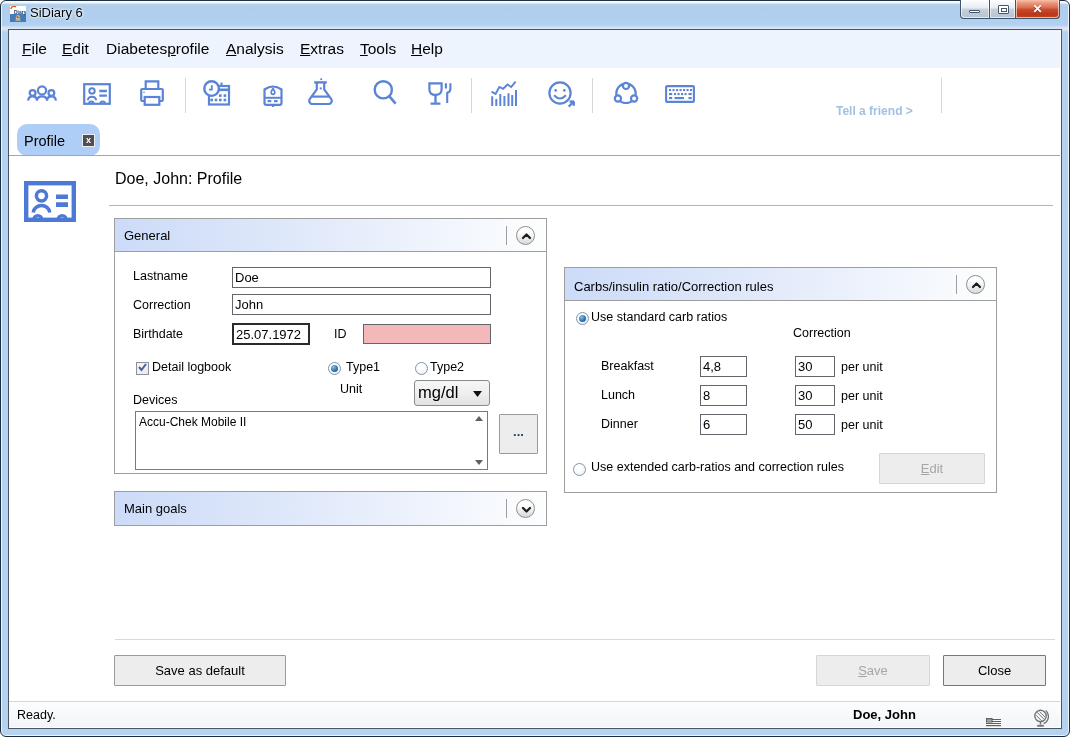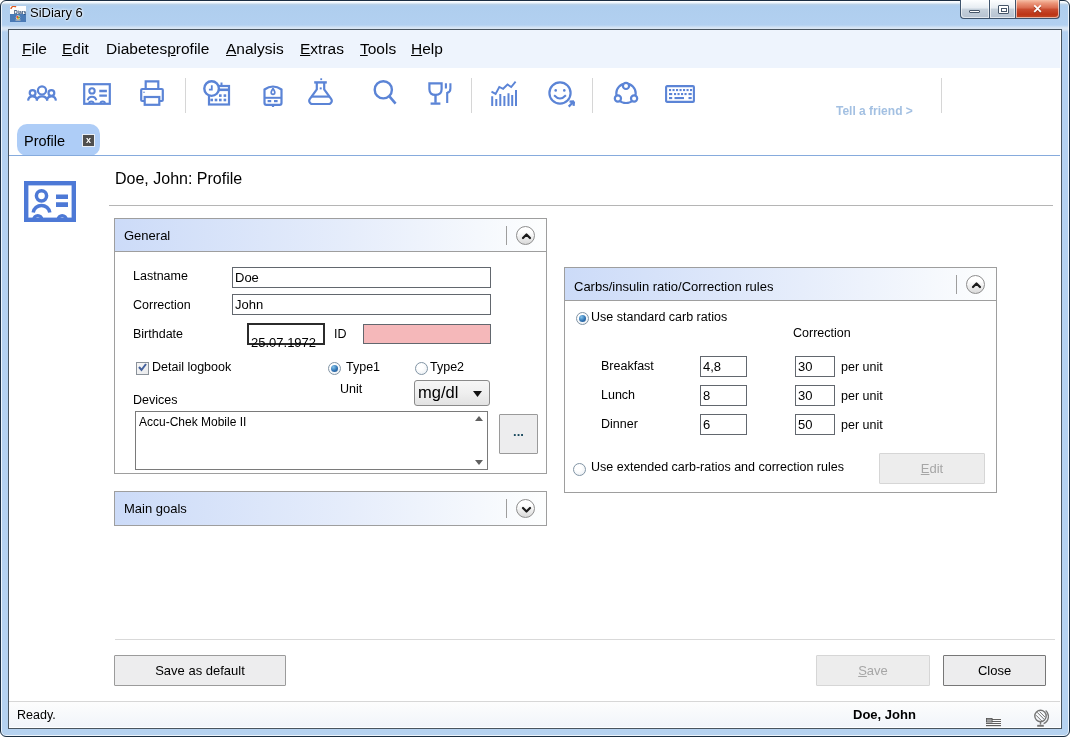--- a/index.html
+++ b/index.html
@@ -234,21 +234,21 @@
    <div class="gbtn">
           <svg width="13" height="13" viewBox="0 0 13 13">
             <path d="M3 8 L6.5 4.5 L10 8" fill="none" stroke="#1c1c1c" stroke-width="2.2" stroke-linecap="round" stroke-linejoin="round"></path>
           </svg>
         </div>
    <div class="lbl" style="left:18px;top:50px;">Lastname</div>
    <div class="inp" style="left:117px;top:48px;width:259px;height:21px;">Doe</div>
    <div class="lbl" style="left:18px;top:79px;">Correction</div>
    <div class="inp" style="left:117px;top:75px;width:259px;height:21px;">John</div>
    <div class="lbl" style="left:18px;top:108px;">Birthdate</div>
-   <div class="inp" style="left:132px;top:104px;width:78px;height:22px;border:2px solid #2b2b2b;padding-top:10px;">25.07.1972</div>
+   <div class="inp" style="left:117px;top:104px;width:78px;height:22px;border:2px solid #2b2b2b;padding-top:2px;">25.07.1972</div>
    <div class="lbl" style="left:219px;top:108px;">ID</div>
    <div class="inp" style="left:248px;top:105px;width:128px;height:20px;background:#f5b8ba;"></div>
    <div class="cb" style="left:21px;top:143px;">
           <svg width="13" height="13" viewBox="0 0 13 13" style="position:absolute;left:-1px;top:-2px;">
             <path d="M3 6 L5.5 9 L10 3" fill="none" stroke="#44619c" stroke-width="2"></path>
           </svg>
         </div>
    <div class="lbl" style="left:37px;top:141px;">Detail logbook</div>
    <div class="rad on" style="left:213px;top:143px;"></div>
    <div class="lbl" style="left:231px;top:141px;">Type1</div>

